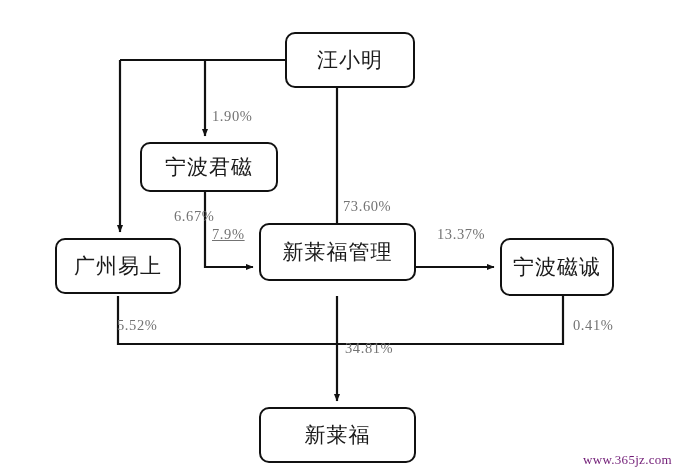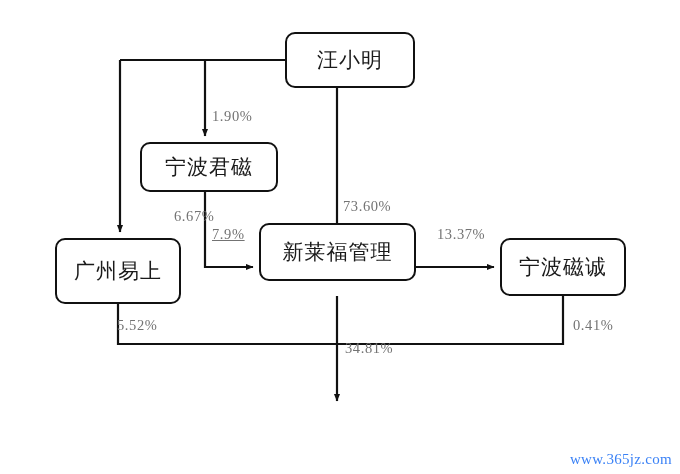--- a/index.html
+++ b/index.html
@@ -48,22 +48,22 @@
     letter-spacing: 0.6px;
     font-family: "Liberation Serif", "DejaVu Serif", serif;
     white-space: nowrap;
     z-index: 4;
     background: transparent;
   }
   #watermark {
     position: absolute;
     right: 8px;
     bottom: 6px;
-    color: #3b82f6;
-    font-size: 15px;
+    color: #701a75;
+    font-size: 13px;
     font-family: "Liberation Serif", "DejaVu Serif", serif;
     letter-spacing: 0.3px;
     z-index: 6;
   }
 </style>
 </head>
 <body>
 
 <div id="canvas">
 
@@ -94,26 +94,27 @@
 
       <path d="M337,296 L337,401" marker-end="url(#arrowhead)"></path>
 
     </g>
   </svg>
 
   <div class="node-box" style="left:285px; top:32px; width:130px; height:56px;">汪小明</div>
 
   <div class="node-box" style="left:140px; top:142px; width:138px; height:50px;">宁波君磁</div>
 
-  <div class="node-box" style="left:55px; top:238px; width:126px; height:66px;">广州易上</div>
+  <div class="node-box" style="left:55px; top:238px; width:126px; height:56px;">广州易上</div>
 
   <div class="node-box" style="left:259px; top:223px; width:157px; height:58px;font-family:Liberation Serif, serif;">新莱福管理</div>
 
-  <div class="node-box" style="left:500px; top:238px; width:126px; height:58px;">宁波磁诚</div>
+  <div class="node-box" style="left:500px; top:238px; width:114px; height:58px;">宁波磁诚</div>
 
+  <div class="node-box" style="left:259px; top:407px; width:157px; height:56px;">新莱福</div>
 
   <div class="edge-label" style="left:212px; top:108px;">1.90%</div>
 
   <div class="edge-label" style="left:126px; top:208px;margin-left:48px;">6.67%</div>
 
   <div class="edge-label" style="left:212px; top:226px;text-decoration:underline;">7.9%</div>
 
   <div class="edge-label" style="left:343px; top:198px;">73.60%</div>
 
   <div class="edge-label" style="left:437px; top:226px;">13.37%</div>

